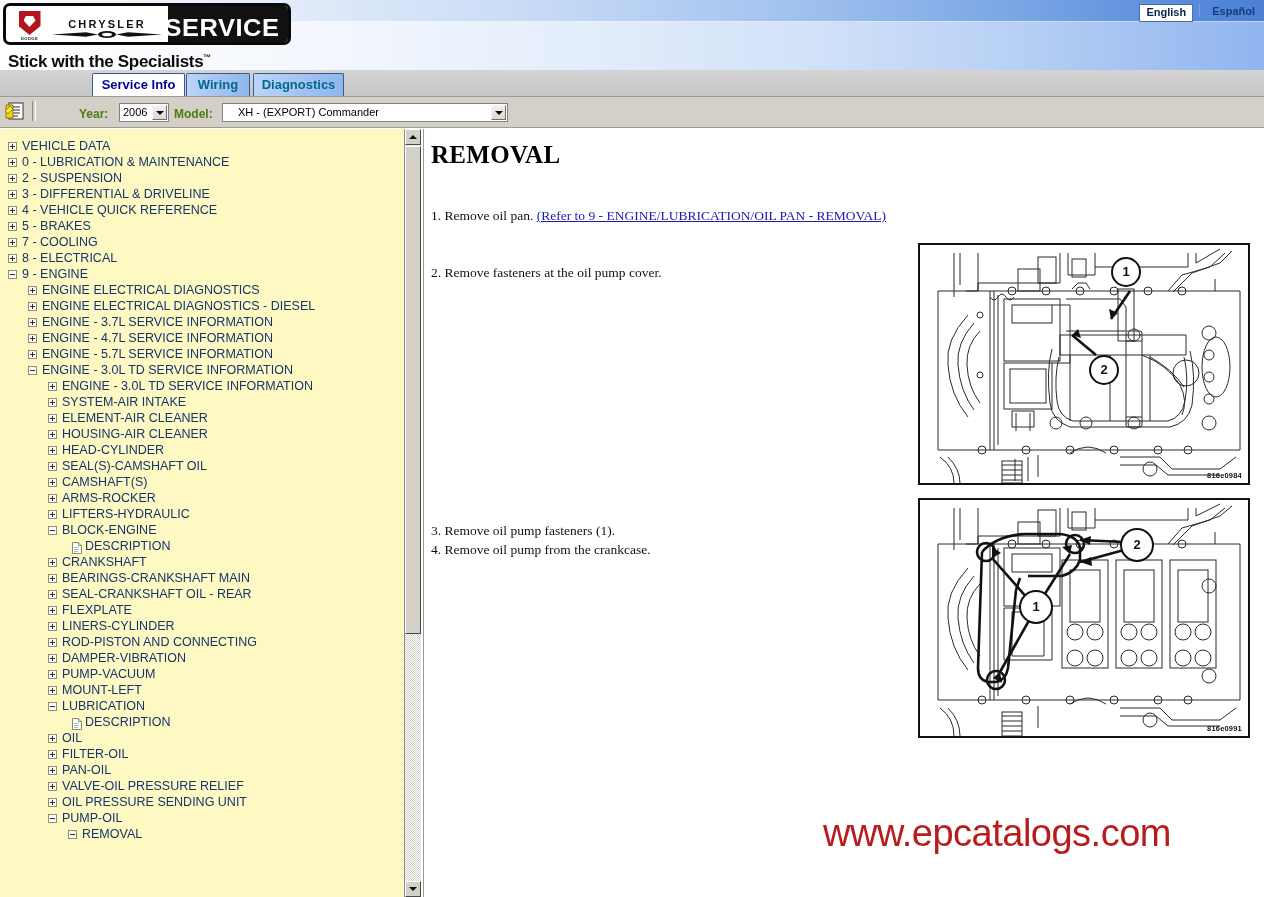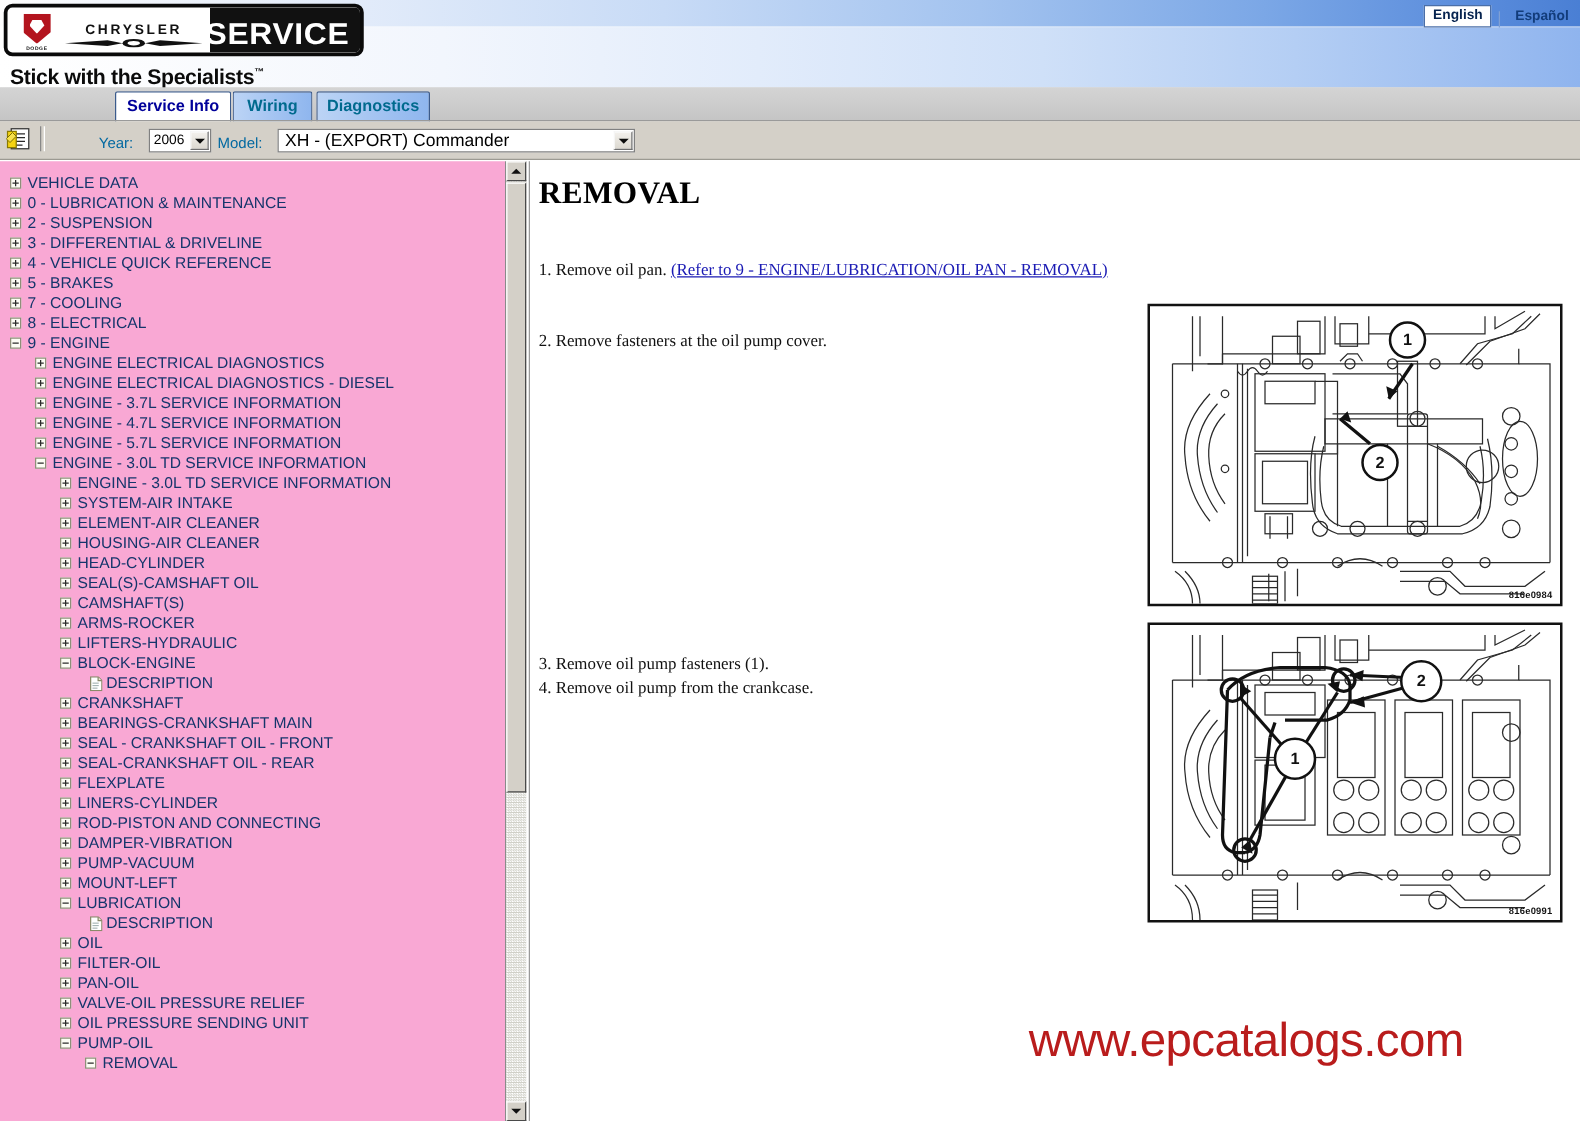--- a/index.html
+++ b/index.html
@@ -34,21 +34,21 @@
     width:110px;height:7px;}
   .jeep-word{position:absolute;left:166px;top:11px;font-size:21px;font-weight:bold;
     color:#111;font-family:"Liberation Serif",serif;letter-spacing:-.5px;}
   .service-word{position:absolute;right:9px;top:8px;font-size:24px;font-weight:bold;
     color:#ffffff;letter-spacing:.5px;font-family:"Liberation Sans",sans-serif;
     transform:scaleX(1.06);transform-origin:right center;}
   .tagline{position:absolute;left:8px;top:52px;font-size:17px;font-weight:bold;
     color:#0b0b0b;letter-spacing:-.3px;font-family:"Liberation Sans",sans-serif;}
   .tagline sup{font-size:8px;vertical-align:super;}
   
-  .lang-wrap{position:absolute;right:3px;top:4px;display:flex;align-items:flex-end;gap:6px;}
+  .lang-wrap{position:absolute;right:3px;top:4px;display:flex;align-items:flex-start;gap:6px;}
   .lang-btn{font-size:11px;font-weight:bold;color:#123c7a;padding:1px 6px 2px 6px;line-height:13px;}
   .lang-btn.sel{background:#ffffff;border:1px solid #4b6fa8;color:#06234f;}
   .lang-sep{width:1px;height:13px;background:#7fa0d4;}
   
   .tabbar{position:absolute;left:0;top:70px;width:1264px;height:27px;background:#cccccc;}
   .tabbar-fill{position:absolute;left:0;top:0;width:1264px;height:27px;
     background:linear-gradient(to bottom,#d4d4d4 0%,#cbcbcb 60%,#c4c4c4 100%);}
   .tab{position:absolute;top:3px;height:36px;box-sizing:border-box;
     border:1px solid #3b5b8c;border-bottom:none;border-radius:2px 2px 0 0;
     font-size:13px;font-weight:bold;line-height:22px;text-align:center;cursor:pointer;}
@@ -57,42 +57,42 @@
   #tab-service{left:92px;width:93px;}
   #tab-wiring{left:186px;width:64px;}
   #tab-diag{left:253px;width:91px;}
   .tabbar-bot{position:absolute;left:0;top:26px;width:1264px;height:1px;background:#9a9a9a;}
   
   .toolbar{position:absolute;left:0;top:97px;width:1264px;height:31px;
     background:#d4d0c8;border-bottom:1px solid #9c9a92;box-sizing:border-box;}
   .tb-icon{position:absolute;left:5px;top:4px;width:20px;height:20px;}
   .tb-sep{position:absolute;left:32px;top:4px;width:2px;height:20px;
     border-left:1px solid #888;border-right:1px solid #fff;}
-  .tb-label{position:absolute;font-size:12px;font-weight:normal;color:#0369a1;
+  .tb-label{position:absolute;font-size:12px;font-weight:bold;color:#4d7c0f;
     font-family:"Liberation Sans",sans-serif;}
   #lbl-year{left:79px;top:107px;}
   #lbl-model{left:174px;top:107px;}
   .sel-year{position:absolute;left:119px;top:103px;width:50px;height:19px;
     background:#ffffff;border:1px solid #808080;box-sizing:border-box;
     font-size:11px;font-family:"Liberation Sans",sans-serif;color:#000;
     padding-left:3px;line-height:17px;}
   .sel-model{position:absolute;left:222px;top:103px;width:286px;height:19px;
     background:#ffffff;border:1px solid #808080;box-sizing:border-box;
-    font-size:14px;font-family:"Liberation Sans",sans-serif;color:#000;
-    padding-left:5px;line-height:17px;}
+    font-size:11px;font-family:"Liberation Sans",sans-serif;color:#000;
+    padding-left:15px;line-height:17px;}
   .dd-btn{position:absolute;top:1px;right:1px;width:15px;height:15px;
     background:linear-gradient(to bottom,#f2f0ec 0%,#dcd8d0 100%);
     border:1px solid #f5f5f5;border-right-color:#6f6f6f;border-bottom-color:#6f6f6f;
     box-sizing:border-box;}
   .dd-arrow{position:absolute;left:50%;top:50%;margin-left:-4px;margin-top:-2px;
     width:0;height:0;border-left:4px solid transparent;border-right:4px solid transparent;
     border-top:4px solid #0c0c0c;}
   
   .pane-left{position:absolute;left:0;top:129px;width:404px;height:768px;
-    background:#f9a8d4;overflow:hidden;}
+    background:#fef9c3;overflow:hidden;}
   .pane-divider{position:absolute;left:404px;top:129px;width:1px;height:768px;background:#8a8a8a;}
   .pane-right{position:absolute;left:424px;top:129px;width:840px;height:768px;background:#ffffff;}
   .pane-right-border{position:absolute;left:423px;top:129px;width:1px;height:768px;background:#9a9a9a;}
   
   .tree{position:absolute;left:0;top:0;padding:9px 0 0 8px;}
   .tnode{display:flex;align-items:center;height:16px;white-space:nowrap;}
   .tbox{width:9px;height:9px;border:1px solid #8f8f7a;background:#fdfdf5;
     position:relative;flex:0 0 auto;margin-right:5px;cursor:pointer;box-sizing:border-box;}
   .tbox:before{content:"";position:absolute;left:1px;top:3px;width:5px;height:1px;background:#2b2b2b;}
   .tbox.plus:after{content:"";position:absolute;left:3px;top:1px;width:1px;height:5px;background:#2b2b2b;}
@@ -315,24 +315,20 @@
           </svg></span>
         <span class="tlabel">DESCRIPTION</span>
       </div>
       <div class="tnode" style="padding-left: 40px;">
         <span class="tbox plus"></span>
         <span class="tlabel">CRANKSHAFT</span>
       </div>
       <div class="tnode" style="padding-left: 40px;">
         <span class="tbox plus"></span>
         <span class="tlabel">BEARINGS-CRANKSHAFT MAIN</span>
-      </div>
-      <div class="tnode" style="padding-left: 40px;">
-        <span class="tbox plus"></span>
-        <span class="tlabel">SEAL - CRANKSHAFT OIL - FRONT</span>
       </div>
       <div class="tnode" style="padding-left: 40px;">
         <span class="tbox plus"></span>
         <span class="tlabel">SEAL-CRANKSHAFT OIL - REAR</span>
       </div>
       <div class="tnode" style="padding-left: 40px;">
         <span class="tbox plus"></span>
         <span class="tlabel">FLEXPLATE</span>
       </div>
       <div class="tnode" style="padding-left: 40px;">

